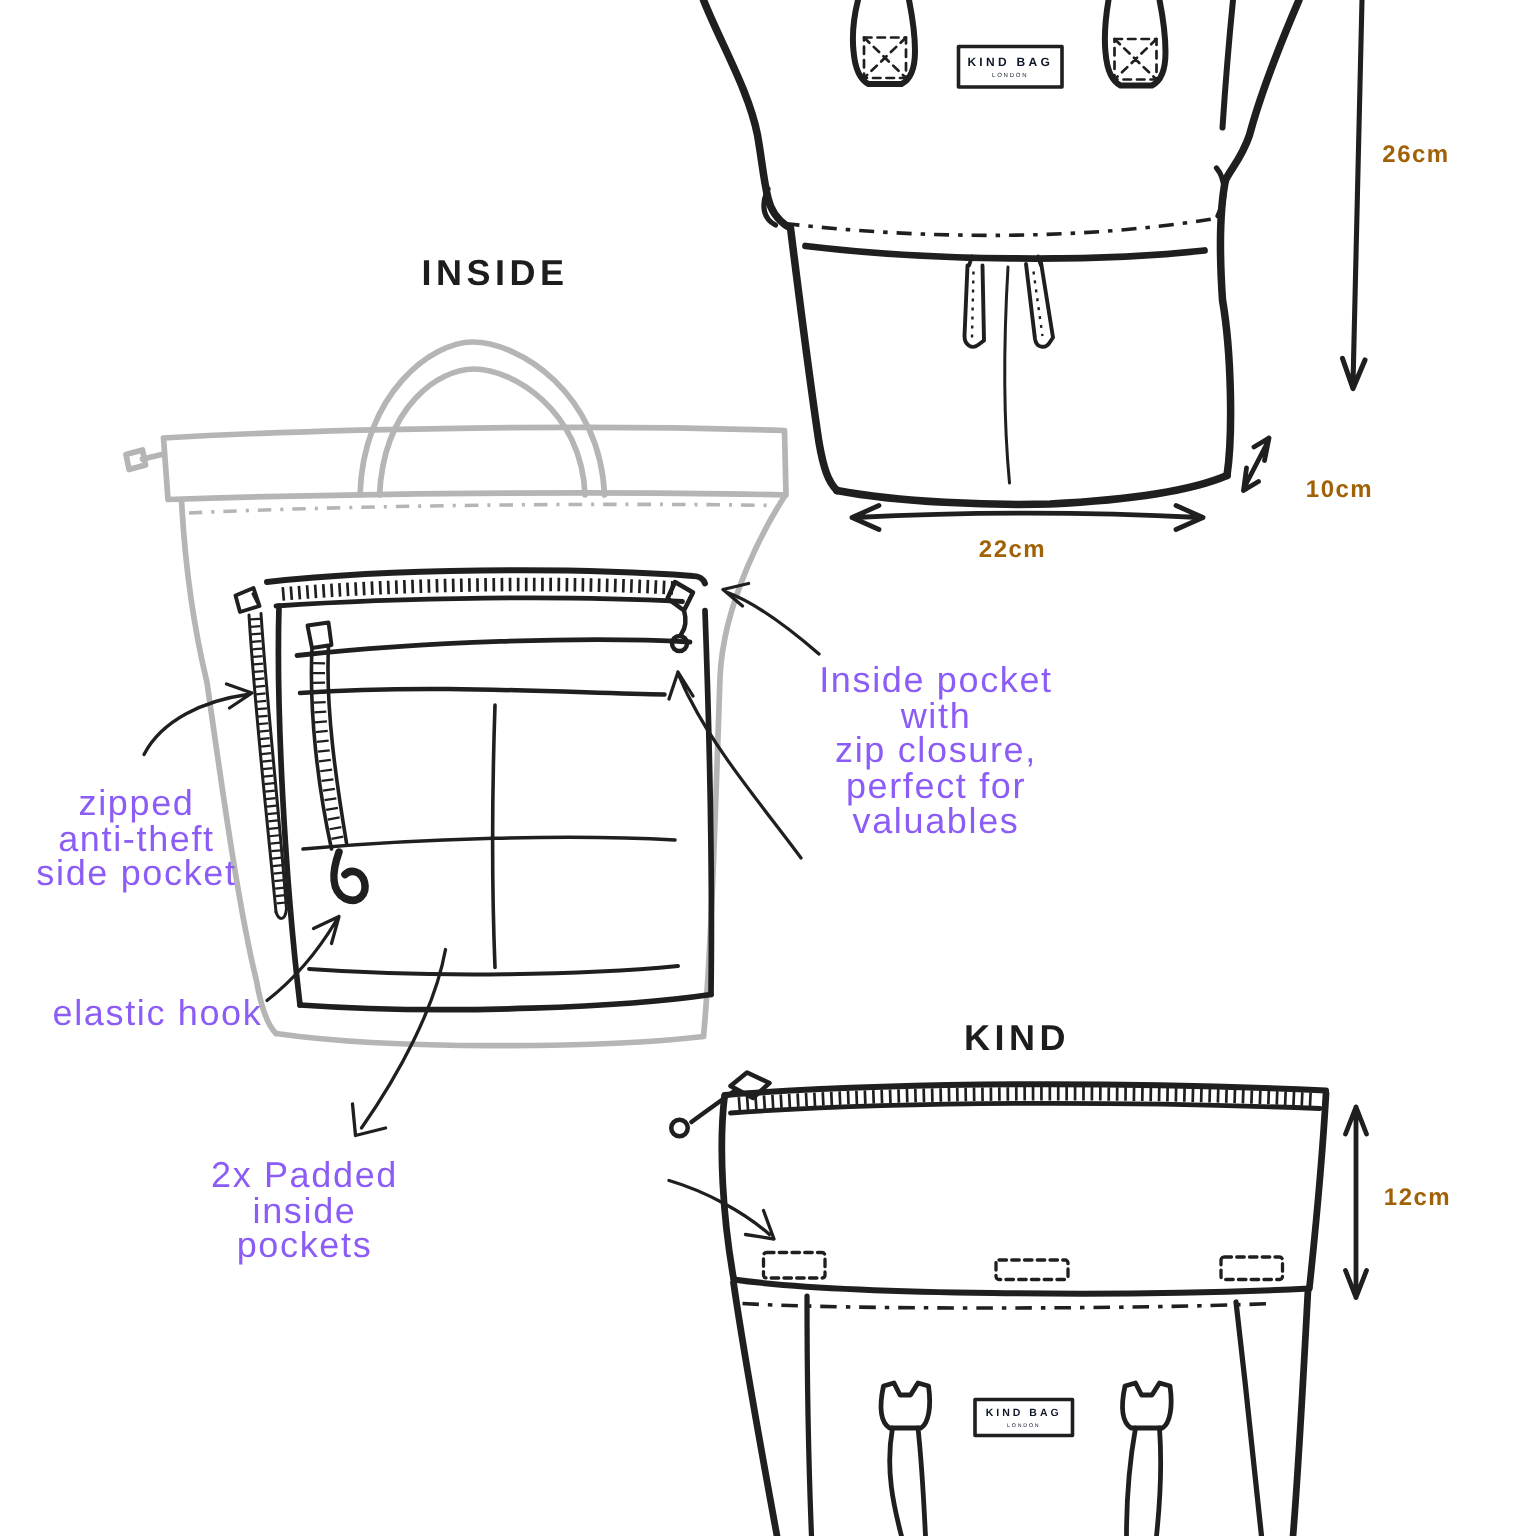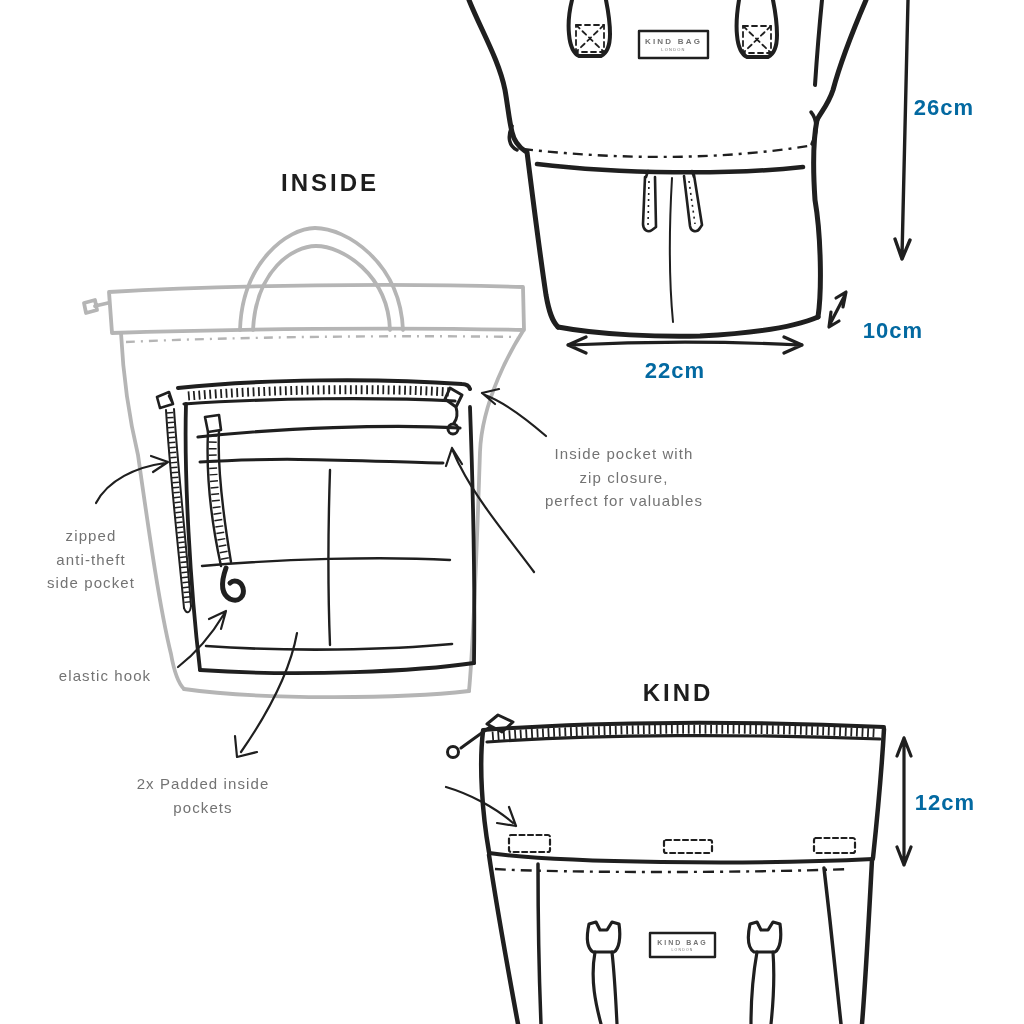--- a/index.html
+++ b/index.html
@@ -3,23 +3,23 @@
 <meta charset="utf-8">
 <style>
   html,body{margin:0;padding:0;background:#ffffff;}
   .stage{position:relative;width:1024px;height:1024px;background:#ffffff;overflow:hidden;
          font-family:"Liberation Sans",sans-serif;}
   .stage svg{position:absolute;left:0;top:0;}
   svg path, svg rect, svg line, svg circle{fill:none;stroke-linecap:round;stroke-linejoin:round;}
   .teeth{stroke-linecap:butt;}
   .lbl{position:absolute;text-align:center;white-space:pre-line;color:#2a2a2a;}
   .title{font-size:24px;letter-spacing:3px;font-weight:600;color:#1d1d1d;}
-  .dim{font-size:22px;letter-spacing:1px;font-weight:600;color:#0369a1;}
-  .anno{font-size:15px;letter-spacing:1.1px;line-height:23.5px;color:#737373;}
-  .brand{position:absolute;text-align:left;color:#737373;display:flex;flex-direction:column;
+  .dim{font-size:16px;letter-spacing:1px;font-weight:600;color:#a16207;}
+  .anno{font-size:24px;letter-spacing:1.1px;line-height:23.5px;color:#8b5cf6;}
+  .brand{position:absolute;text-align:left;color:#0f172a;display:flex;flex-direction:column;
          justify-content:center;align-items:center;}
   .brand .bname{font-size:8px;letter-spacing:2.2px;font-weight:700;line-height:9px;}
   .brand .bcity{font-size:4px;letter-spacing:1.2px;line-height:5px;margin-top:1px;}
 </style>
 </head>
 <body>
 
 <div class="stage">
 
 <svg width="1024" height="1024" viewBox="0 0 1024 1024">

